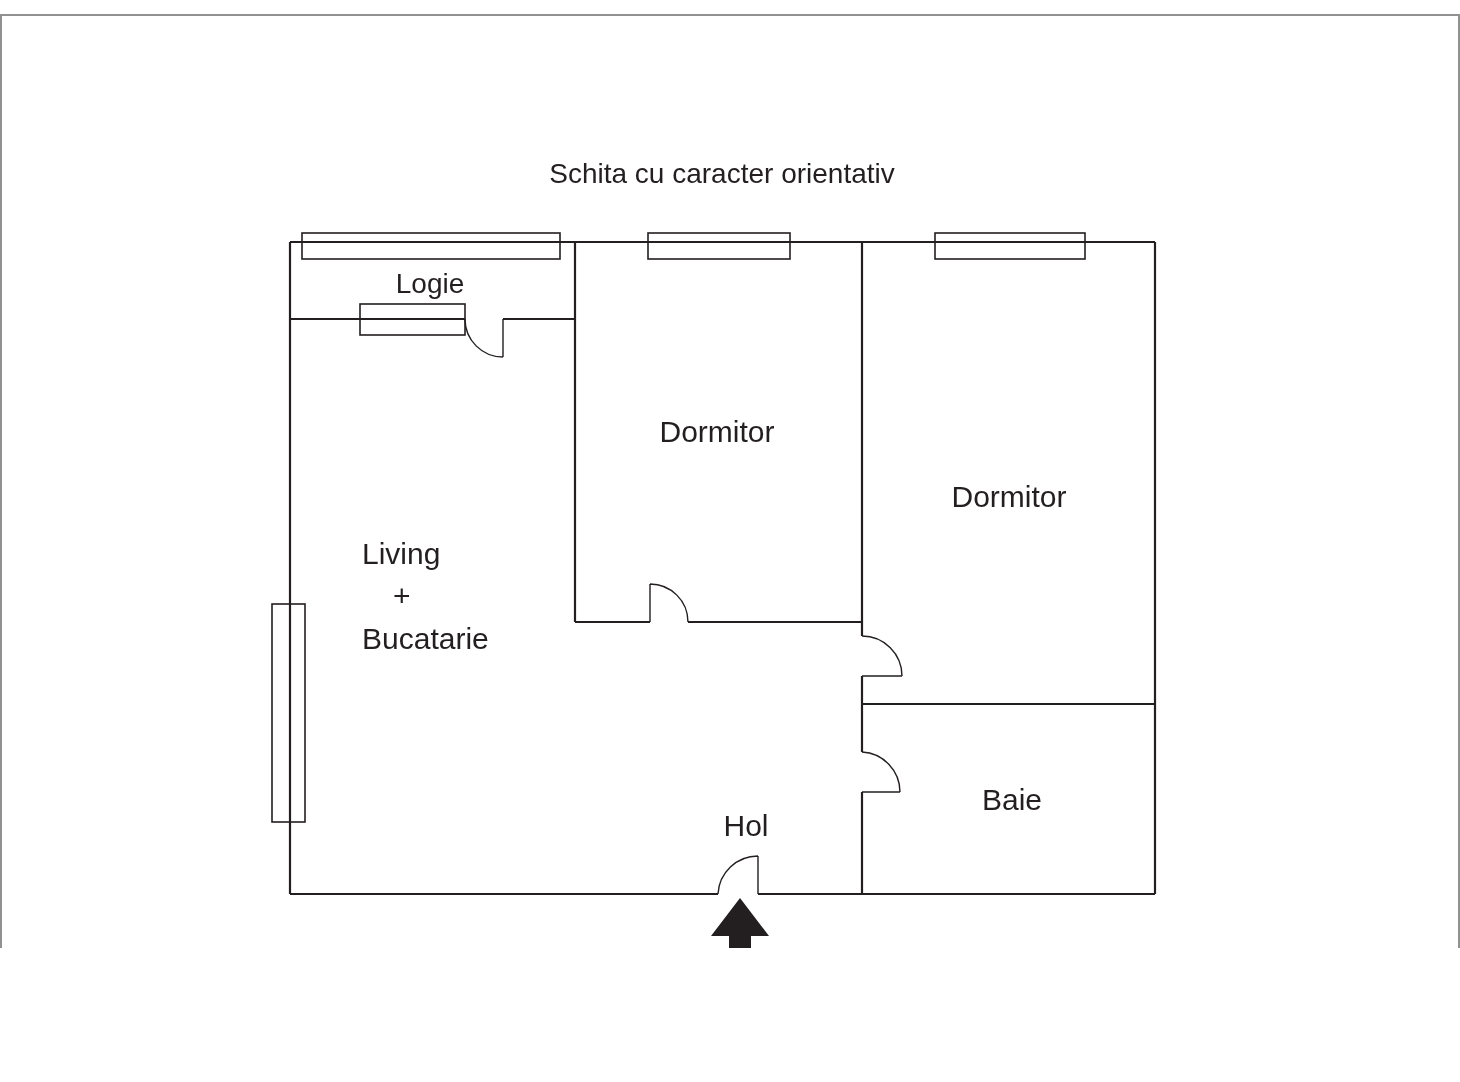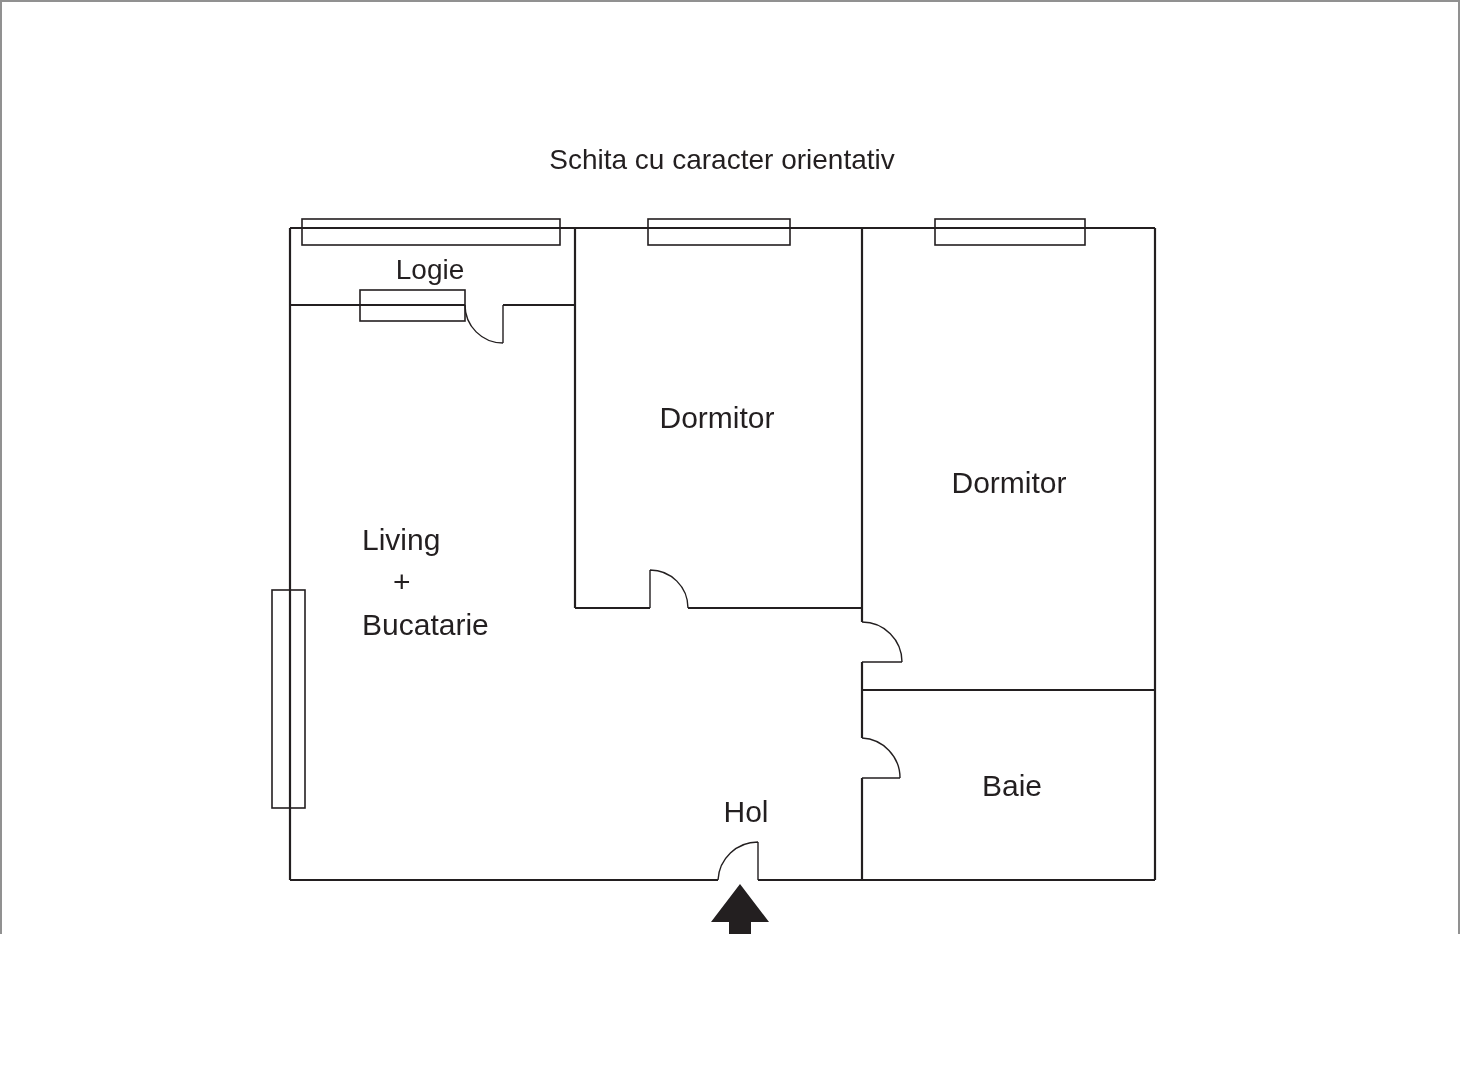--- a/index.html
+++ b/index.html
@@ -7,20 +7,21 @@
     --bg-color:#ffffff;
     --border-color:#919191;
     --arrow-color:#231f20;
   }
   html,body{margin:0;padding:0;background:var(--bg-color);}
   .page{
     position:relative;
     width:1460px;height:934px;
     background:var(--bg-color);
     font-family:"Liberation Sans", sans-serif;
+    margin-top:14px;
   }
   svg{display:block;}
   .page-border{fill:none;stroke:var(--border-color);stroke-width:2;}
   .wall{fill:none;stroke:var(--line-color);stroke-width:2.2;stroke-linecap:butt;}
   .window{fill:none;stroke:var(--line-color);stroke-width:1.6;}
   .door{fill:none;stroke:var(--line-color);stroke-width:1.4;}
   .arrow{fill:var(--arrow-color);stroke:none;}
   .label{
     fill:var(--line-color);
     font-family:"Liberation Sans", sans-serif;

